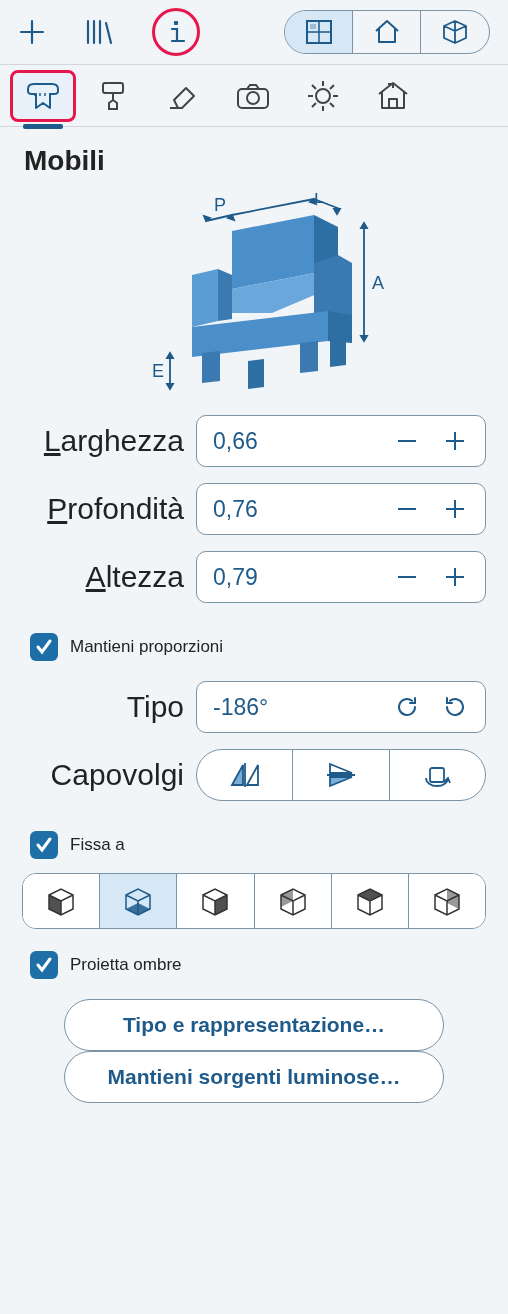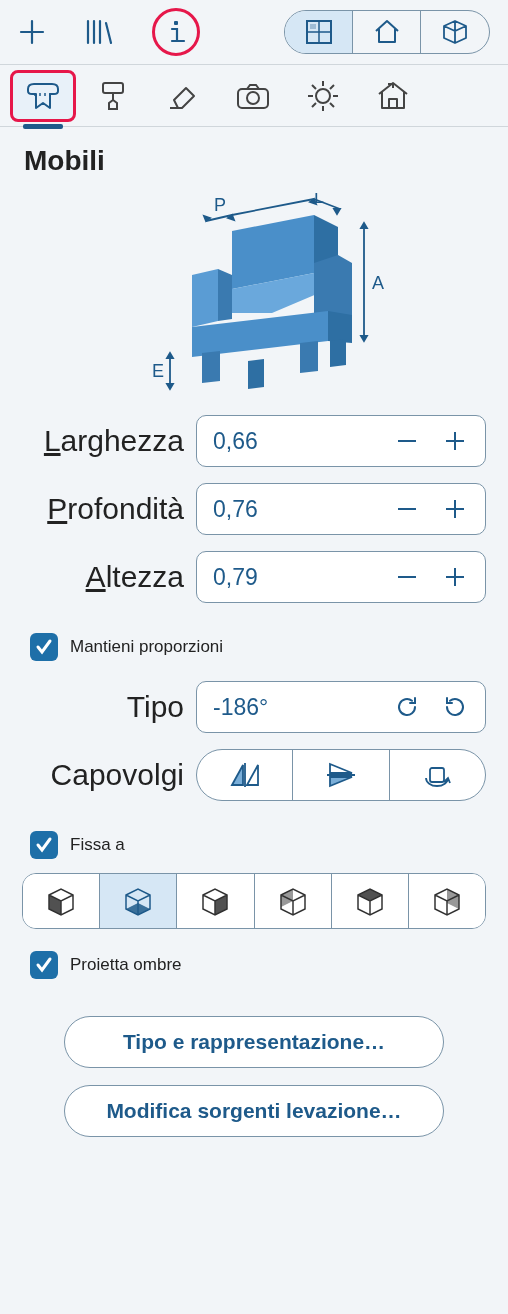--- a/index.html
+++ b/index.html
@@ -115,21 +115,21 @@
   }
   .seg-btn{flex:1;display:flex;align-items:center;justify-content:center;border-right:1.5px solid #7a94a8;}
   .seg-btn:last-child{border-right:none;}
   .fix-grid {
     display:flex;height:56px;border:1.5px solid #7a94a8;border-radius:14px;overflow:hidden;margin:4px 0 8px;
   }
   .fix-cell{flex:1;border-right:1.5px solid #7a94a8;display:flex;align-items:center;justify-content:center;background:#fff;}
   .fix-cell:last-child{border-right:none;}
   .fix-cell.active{background:#d6e7f5;}
   .pill-btn{
-    display:block;margin:17px auto;width:380px;height:52px;
+    display:block;margin:0 auto;width:380px;height:52px;
     border:1.5px solid #7a94a8;border-radius:26px;background:#fff;
     font-size:21px;font-weight:bold;color:#1e5a8a;text-align:center;line-height:50px;
   }
   svg { display:block; }
   .sel-indicator{position:relative;}
   .sel-indicator::after{content:"";position:absolute;left:10px;right:10px;bottom:-10px;height:5px;background:#1e5a8a;border-radius:2px;}
 </style>
 </head>
 <body>
 
@@ -422,15 +422,15 @@
   <div class="checkrow">
     <div class="checkbox">
       <svg width="20" height="20" viewBox="0 0 20 20">
           <path d="M4 10l4 5 8-11" stroke="#fff" stroke-width="3" fill="none" stroke-linecap="round"></path>
         </svg>
     </div>
     <div class="check-label">Proietta ombre</div>
   </div>
 
   <div class="pill-btn">Tipo e rappresentazione…</div>
-  <div class="pill-btn">Modifica sorgenti levazione…</div>
+  <div class="pill-btn">Mantieni sorgenti luminose…</div>
 
 </div>
 
 </body></html>

